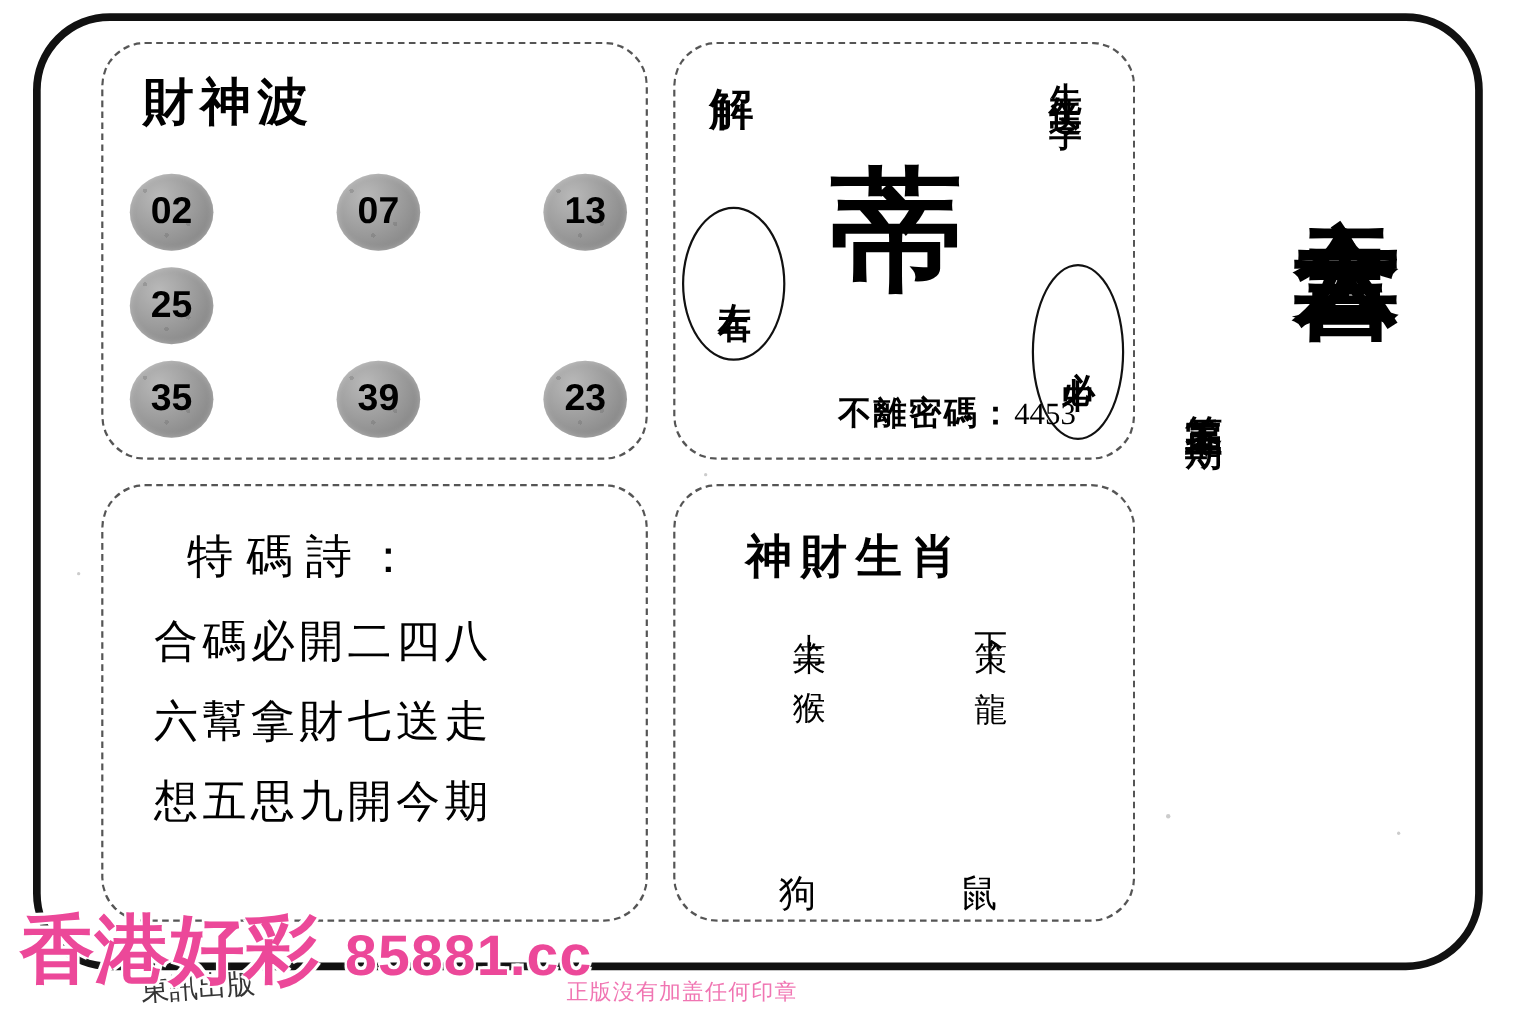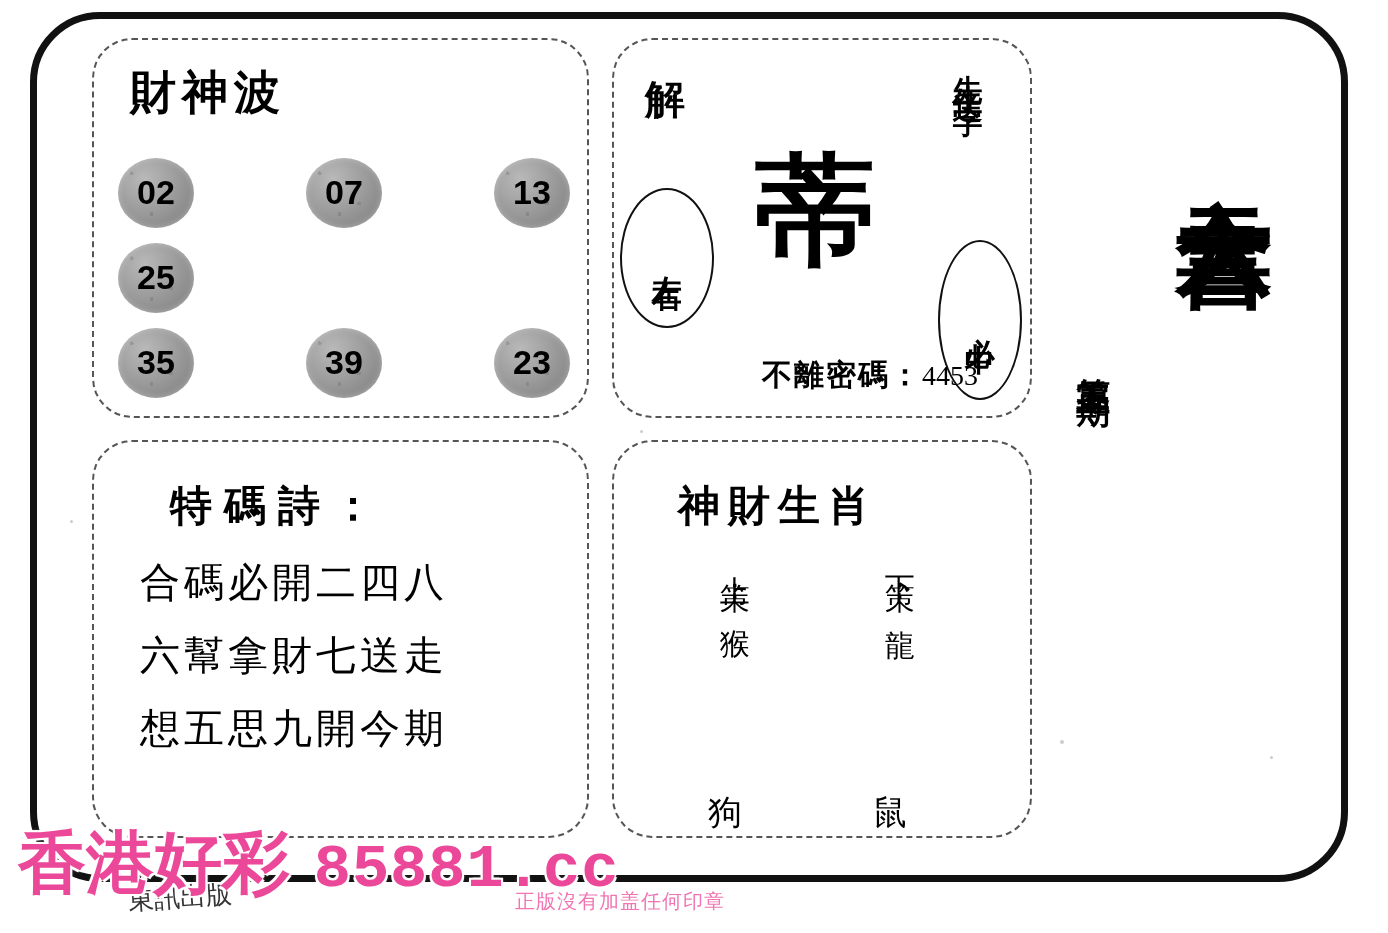--- a/index.html
+++ b/index.html
@@ -165,21 +165,21 @@
     font-family: "Liberation Serif", serif;
     font-size: 28px;
     letter-spacing: 0;
   }
 
   
   #poem-title {
     position: absolute;
     left: 170px; top: 478px;
     font-size: 42px;
-    font-weight: bold;
+    font-weight: normal;
     letter-spacing: 12px;
   }
   #poem-lines {
     position: absolute;
     left: 140px; top: 555px;
     width: 420px;
   }
   #poem-lines .line {
     font-size: 40px;
     letter-spacing: 4px;
@@ -274,22 +274,22 @@
     font-family: "DejaVu Sans", sans-serif;
   }
   #watermark .red {
     color: #ec4899;
     text-shadow:
       -2px -2px 0 #fff, 2px -2px 0 #fff,
       -2px  2px 0 #fff, 2px  2px 0 #fff,
        0 0 4px rgba(255,255,255,.9);
   }
   #watermark .num {
-    font-family: Liberation Mono, monospace;
-    font-size: 62px;
+    font-family: Liberation Sans, sans-serif;
+    font-size: 52px;
     letter-spacing: 1px;
   }
 
   
   .speckle {
     position: absolute;
     background: #9a9a9a;
     border-radius: 50%;
     opacity: .5;
   }

